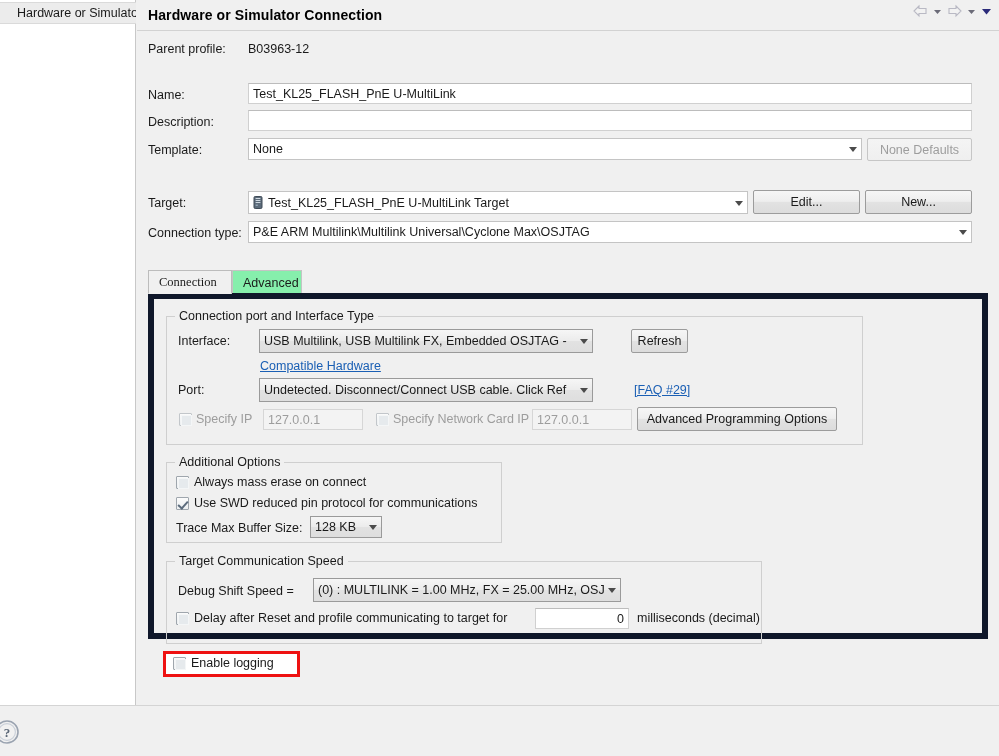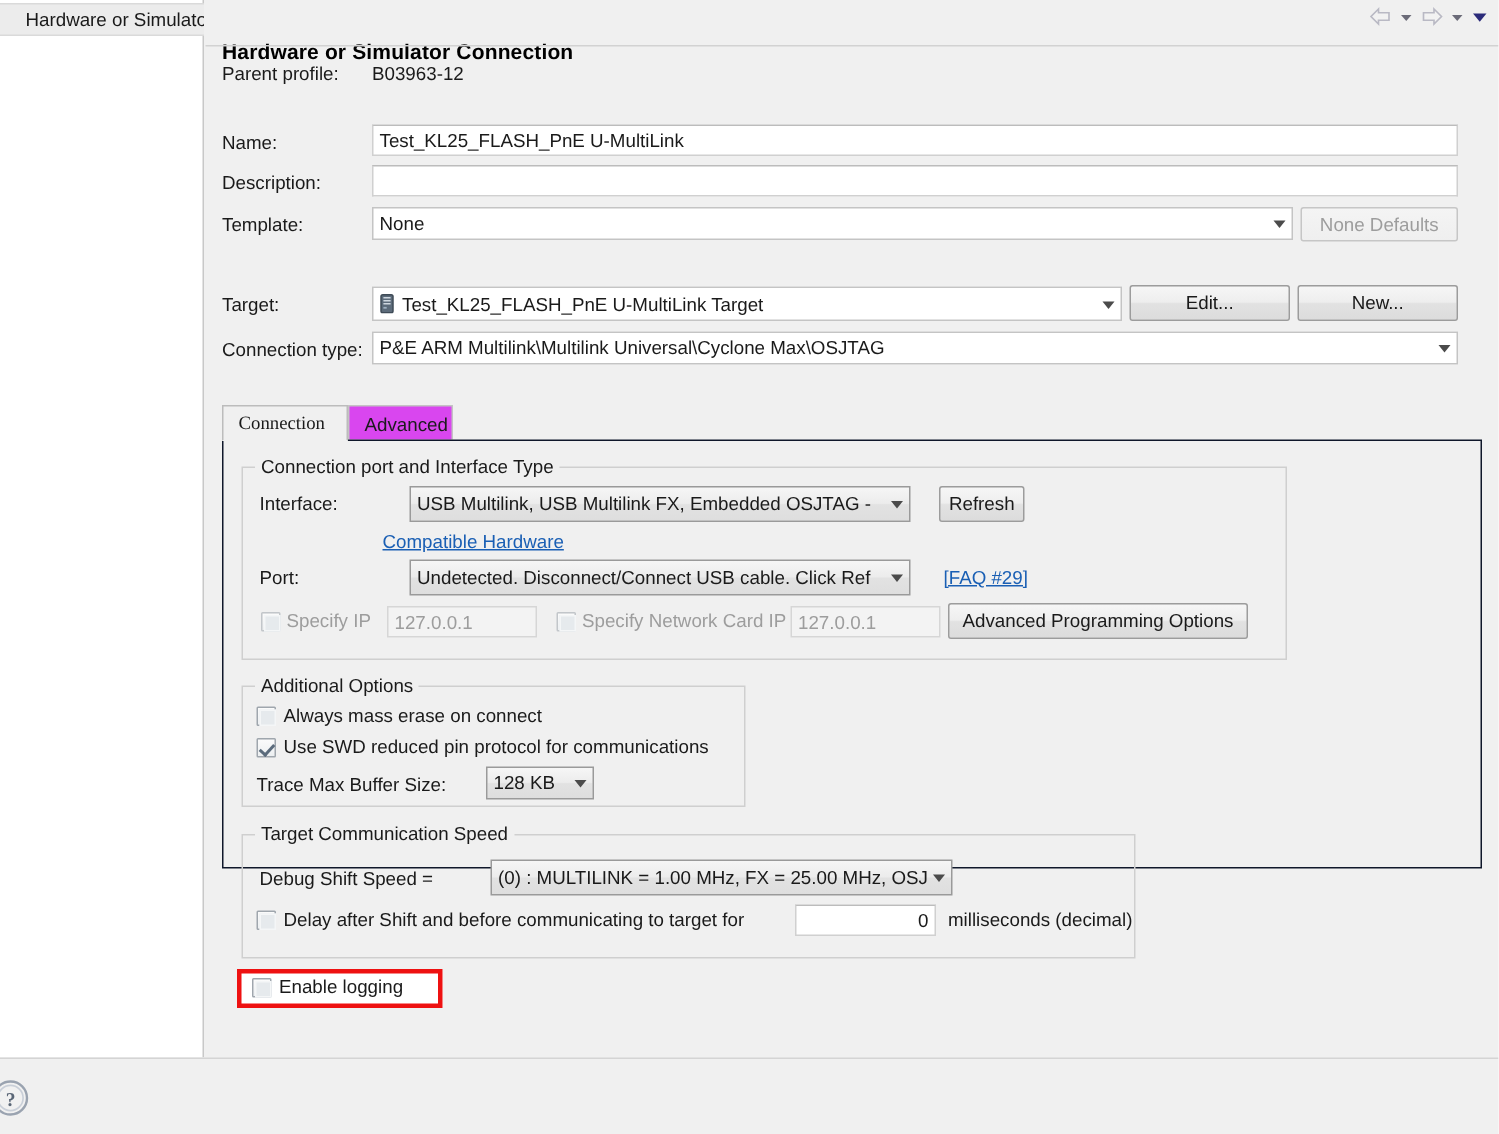--- a/index.html
+++ b/index.html
@@ -34,21 +34,20 @@
 
   
   .dialog-body {
     position: absolute; left: 137px; top: 0; right: 0; height: 705px;
     background: #f0f0f0;
   }
   .dlg-title {
     position: absolute; left: 11px; top: 7px;
     font-size: 14px; font-weight: bold; color: #000;
     letter-spacing: 0.1px;
-    margin-top: 19px;
   }
   .title-rule {
     position: absolute; left: 0; right: 0; top: 30px; height: 1px;
     background: #d2d2d2;
   }
   .nav-icons {
     position: absolute; right: 6px; top: 4px;
     display: flex; align-items: center; gap: 3px;
   }
   .nav-icons svg { display: block; }
@@ -88,21 +87,20 @@
     position: absolute; right: 4px; top: 50%;
     margin-top: -2px;
     width: 0; height: 0;
     border-left: 4px solid transparent;
     border-right: 4px solid transparent;
     border-top: 5px solid #4b4b4b;
   }
   .combo.flat-gray {
     background: linear-gradient(to bottom,#f6f6f6 0%,#ececec 48%,#e2e2e2 52%,#dedede 100%);
     border: 1px solid #9a9a9a;
-    margin-left: 19px;
   }
   .combo.white-sunken { background: #ffffff; border: 1px solid #c4c4c4; }
 
   .btn {
     position: absolute;
     background: linear-gradient(to bottom,#f6f6f6 0%,#eeeeee 47%,#e2e2e2 52%,#dcdcdc 100%);
     border: 1px solid #9c9c9c;
     border-radius: 2px;
     display: flex; align-items: center; justify-content: center;
     font-size: 12.5px; color: #1a1a1a;
@@ -121,25 +119,25 @@
   
   .tabstrip { position: absolute; left: 11px; top: 270px; right: 11px; height: 24px; }
   .tab {
     position: absolute; top: 0; height: 24px;
     display: flex; align-items: center; padding: 0 10px;
     font-size: 12.5px; color: #1a1a1a;
     border: 1px solid #bcbcbc; border-bottom: none;
     white-space: nowrap;
   }
   .tab.active { background: #f0f0f0; border-bottom: 1px solid #f0f0f0; z-index: 3; }
-  .tab.inactive { background: #d946ef; border-color: #c4c4c4; }
+  .tab.inactive { background: #86efac; border-color: #c4c4c4; }
 
   .tabpanel {
-    position: absolute; left: 11px; top: 293px; right: 11px; height: 286px;
-    border: 1px solid #0f172a; background: #f0f0f0;
+    position: absolute; left: 11px; top: 293px; right: 11px; height: 346px;
+    border: 6px solid #0f172a; background: #f0f0f0;
   }
 
   
   .group {
     position: absolute;
     border: 1px solid #cfcfcf;
   }
   .group > .group-title {
     position: absolute; top: -8px; left: 8px;
     background: #f0f0f0; padding: 0 4px;
@@ -351,21 +349,21 @@
       <div class="group" style="left:12px; top:262px; width:596px; height:83px;">
         <div class="group-title">Target Communication Speed</div>
 
         <div class="lbl" style="left:11px; top:22px;">Debug Shift Speed  =</div>
         <div class="combo flat-gray" style="left:146px; top:16px; width:308px; height:24px;">
           <span>(0) : MULTILINK = 1.00 MHz, FX = 25.00 MHz, OSJ</span>
           <span class="arrow"></span>
         </div>
 
         <div class="cbx inner" style="left:9px; top:50px;"></div>
-        <div class="cb-label" style="left:27px; top:49px;">Delay after Shift and before communicating to target for</div>
+        <div class="cb-label" style="left:27px; top:49px;">Delay after Reset and profile communicating to target for</div>
         <div class="txtbox" style="left:368px; top:46px; width:94px; height:21px; justify-content:flex-end;">
           <span>0</span>
         </div>
         <div class="lbl" style="left:470px; top:49px;">milliseconds (decimal)</div>
       </div>
 
       <div class="annot" style="left:9px; top:352px; width:137px; height:26px;"></div>
       <div class="cbx inner" style="left:19px; top:358px; z-index:21;"></div>
       <div class="cb-label" style="left:37px; top:357px; z-index:21;">Enable logging</div>
 

